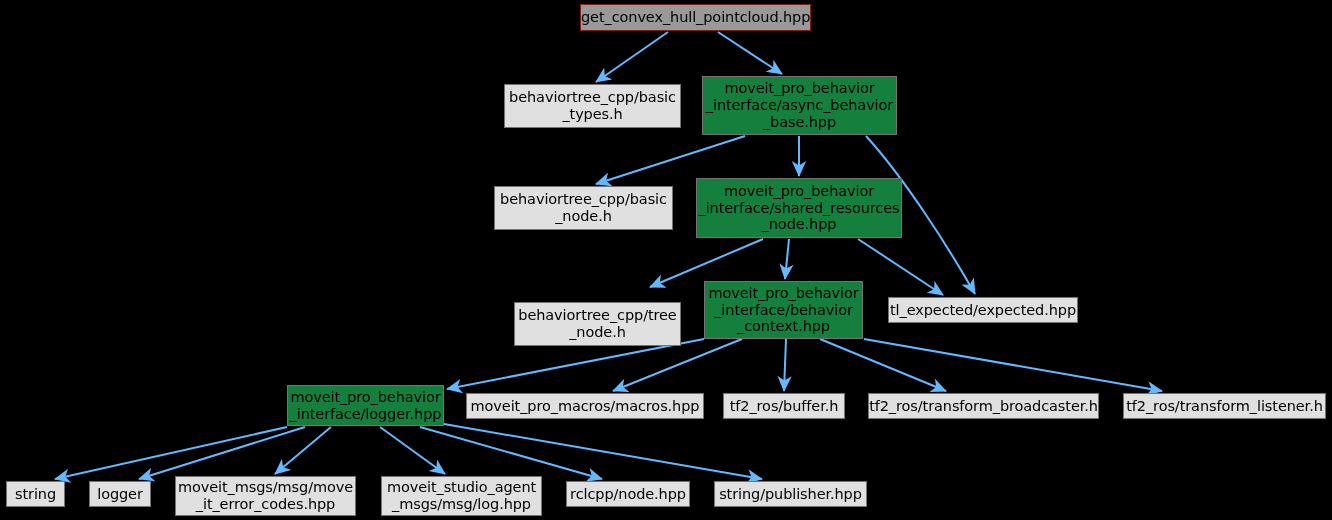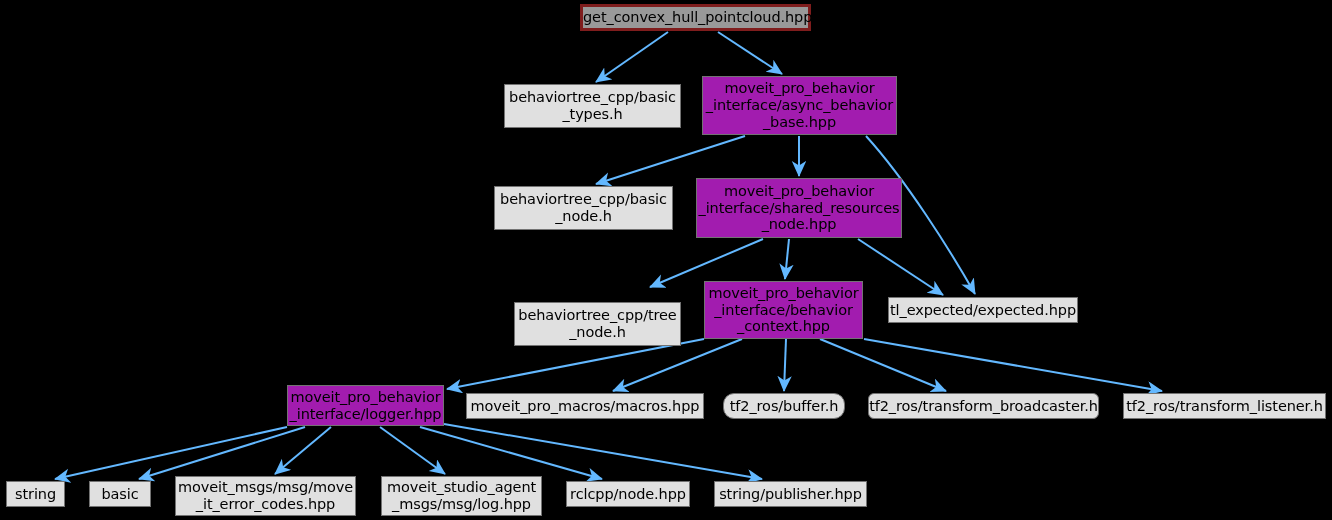--- a/index.html
+++ b/index.html
@@ -32,26 +32,26 @@
     font-size: 14.5px;
     line-height: 1.16;
     color: #000000;
     border: 1px solid #737373;
     background: #e0e0e0;
     white-space: pre;
     letter-spacing: -0.1px;
     z-index: 2;
   }
   .node.white {
-    background: #a21caf;
+    background: #15803d;
     border: 1px solid #737373;
   }
   .node.root {
     background: #999999;
-    border: 3px solid #7f1d1d;
+    border: 1px solid #7f1d1d;
   }
   .node-label {
     display: block;
     width: 100%;
     white-space: pre;
   }
 </style>
 </head>
 <body>
 
@@ -100,25 +100,25 @@
 _node.hpp</span></div>
       <div class="node" style="left: 514px; top: 289px; width: 167px; height: 44px; margin-top: 13px;"><span class="node-label">behaviortree_cpp/tree
 _node.h</span></div>
       <div class="node white" style="left: 704px; top: 281px; width: 159px; height: 58px;"><span class="node-label">moveit_pro_behavior
 _interface/behavior
 _context.hpp</span></div>
       <div class="node" style="left: 888px; top: 297px; width: 190px; height: 26px;"><span class="node-label">tl_expected/expected.hpp</span></div>
       <div class="node white" style="left: 287px; top: 385px; width: 157px; height: 41px;"><span class="node-label">moveit_pro_behavior
 _interface/logger.hpp</span></div>
       <div class="node" style="left: 466px; top: 393px; width: 238px; height: 26px;"><span class="node-label">moveit_pro_macros/macros.hpp</span></div>
-      <div class="node" style="left: 723px; top: 393px; width: 122px; height: 26px; border-radius: 11px;"><span class="node-label">tf2_ros/buffer.h</span></div>
-      <div class="node" style="left: 868px; top: 393px; width: 231px; height: 26px; border-radius: 6px;"><span class="node-label">tf2_ros/transform_broadcaster.h</span></div>
+      <div class="node" style="left: 723px; top: 393px; width: 122px; height: 26px;"><span class="node-label">tf2_ros/buffer.h</span></div>
+      <div class="node" style="left: 868px; top: 393px; width: 231px; height: 26px;"><span class="node-label">tf2_ros/transform_broadcaster.h</span></div>
       <div class="node" style="left: 1123px; top: 393px; width: 203px; height: 26px;"><span class="node-label">tf2_ros/transform_listener.h</span></div>
       <div class="node" style="left: 6px; top: 481px; width: 59px; height: 26px;"><span class="node-label">string</span></div>
-      <div class="node" style="left: 89px; top: 481px; width: 62px; height: 26px;"><span class="node-label">basic</span></div>
+      <div class="node" style="left: 89px; top: 481px; width: 62px; height: 26px;"><span class="node-label">logger</span></div>
       <div class="node" style="left: 175px; top: 476px; width: 181px; height: 40px;"><span class="node-label">moveit_msgs/msg/move
 _it_error_codes.hpp</span></div>
       <div class="node" style="left: 381px; top: 476px; width: 161px; height: 40px;"><span class="node-label">moveit_studio_agent
 _msgs/msg/log.hpp</span></div>
       <div class="node" style="left: 566px; top: 481px; width: 124px; height: 26px;"><span class="node-label">rclcpp/node.hpp</span></div>
       <div class="node" style="left: 714px; top: 481px; width: 153px; height: 26px;"><span class="node-label">string/publisher.hpp</span></div>
     </div>
 
 </div>
 

